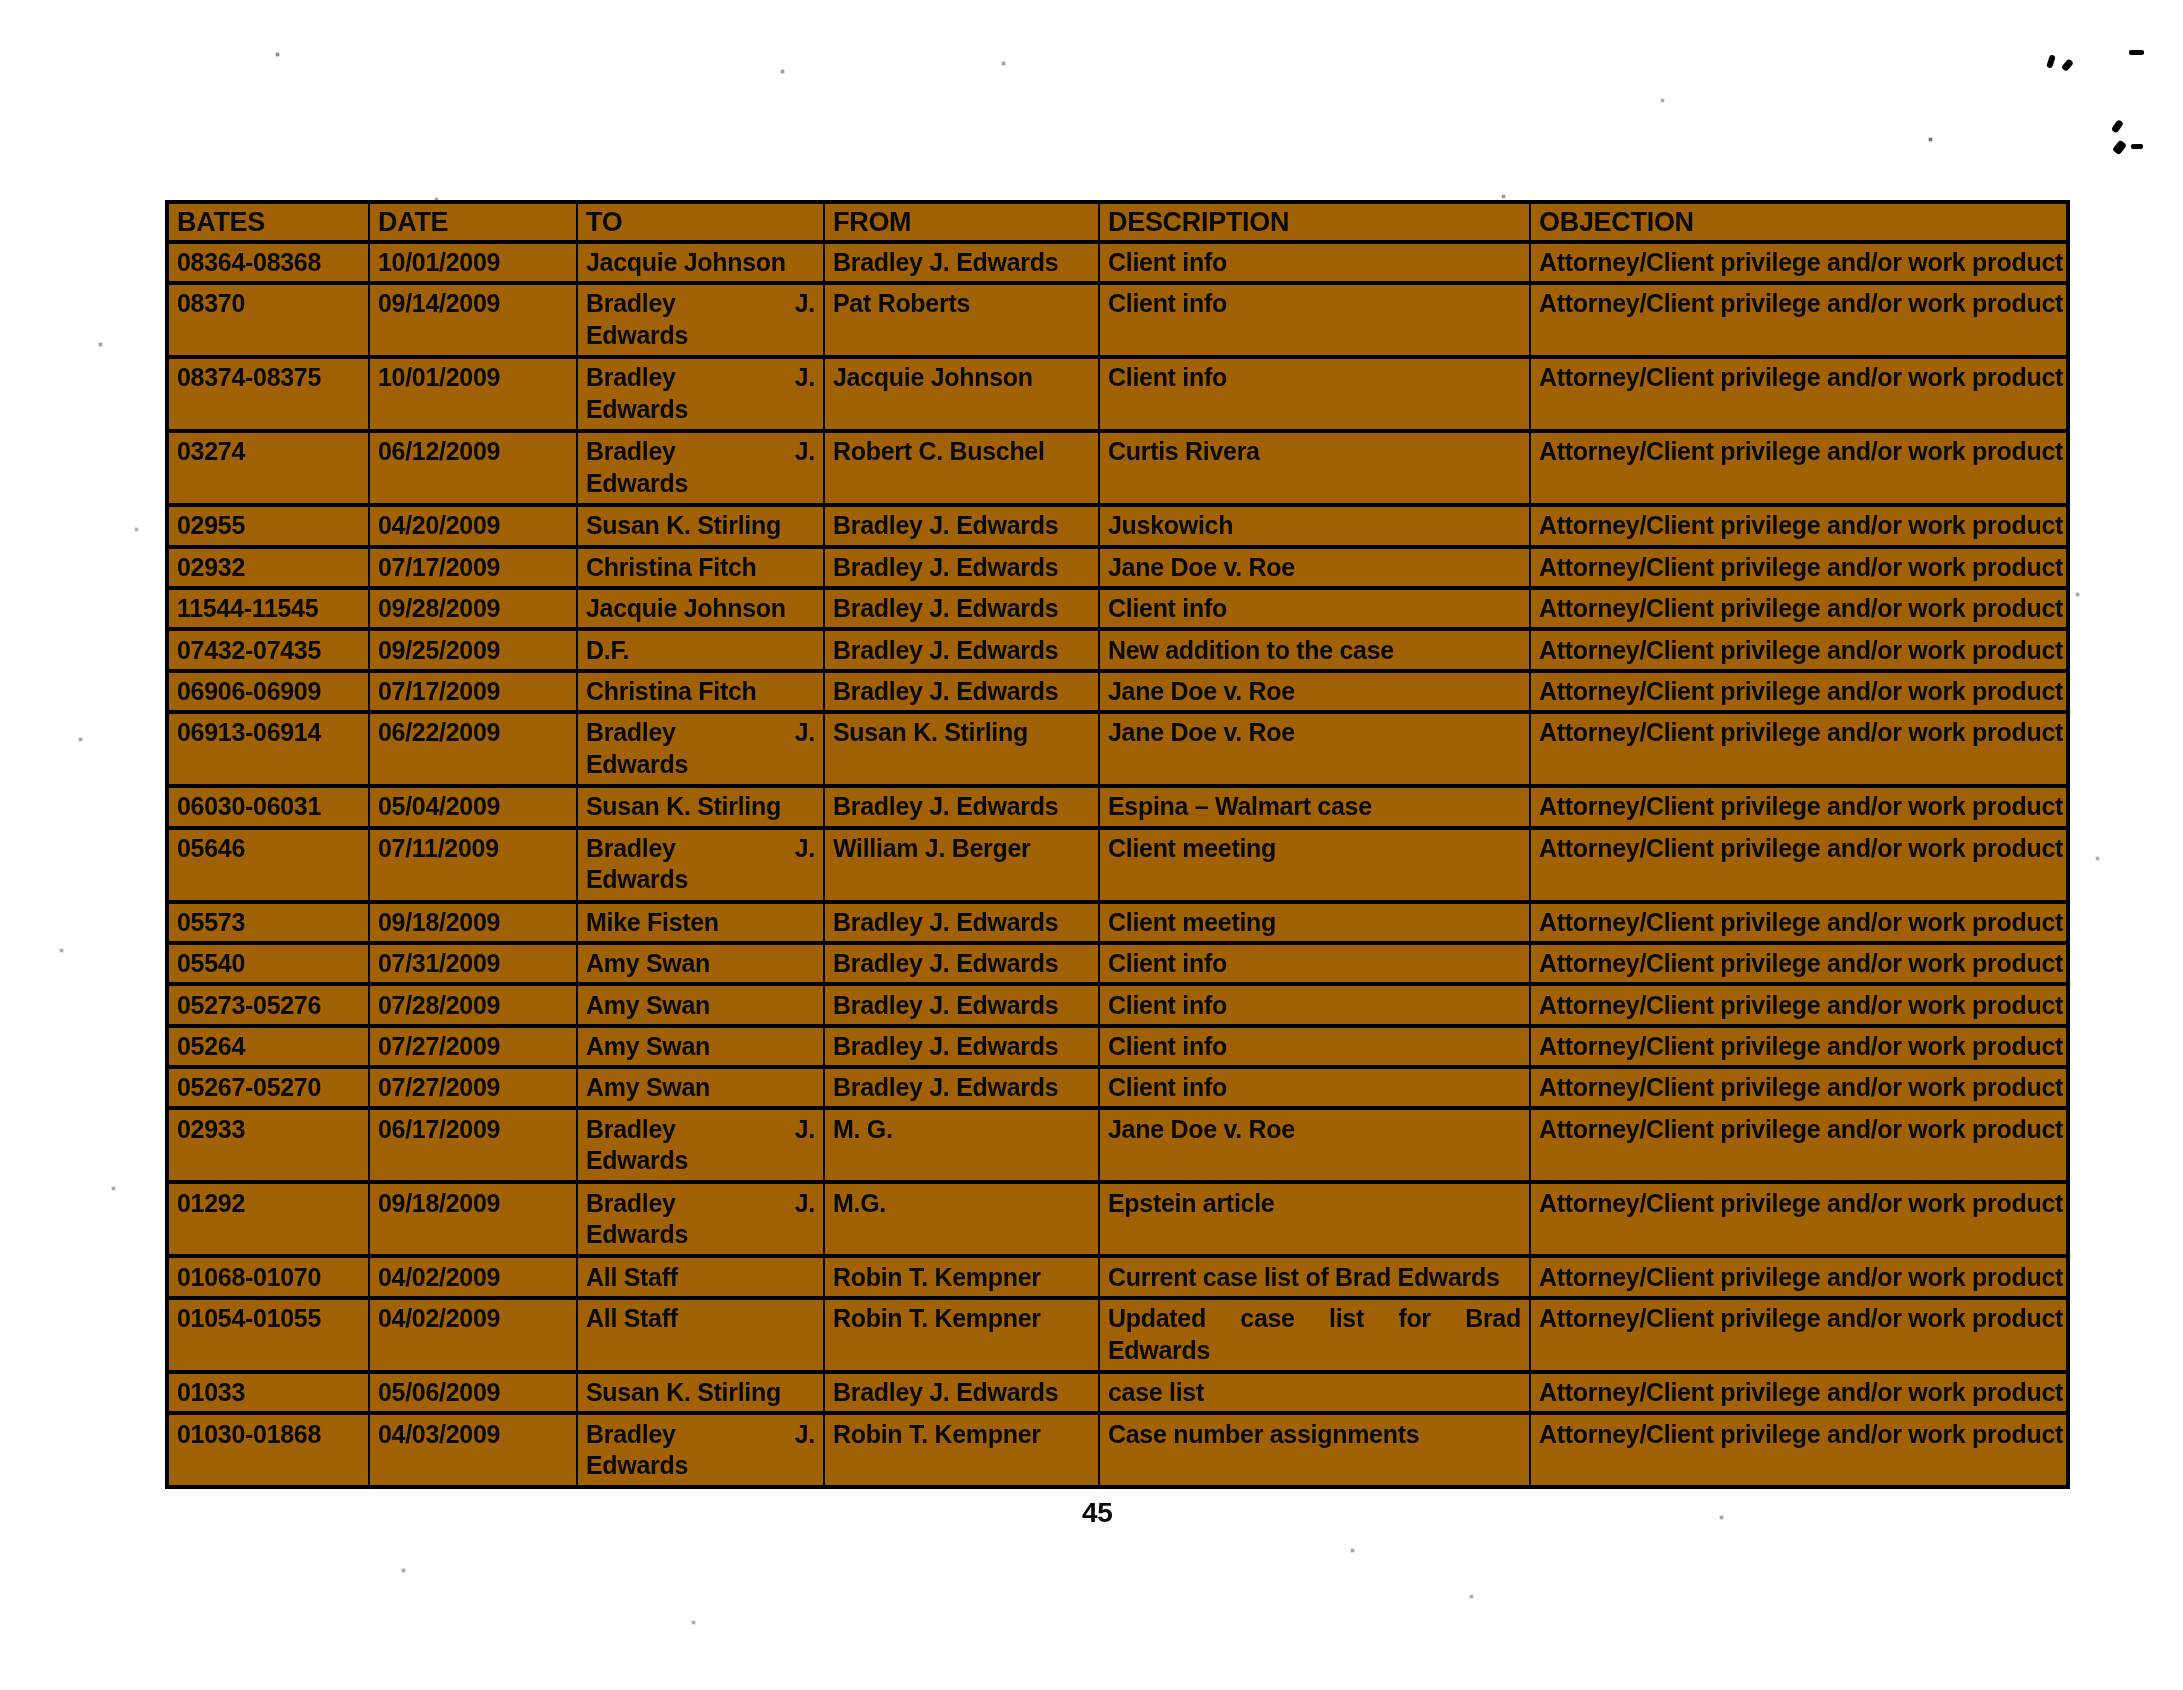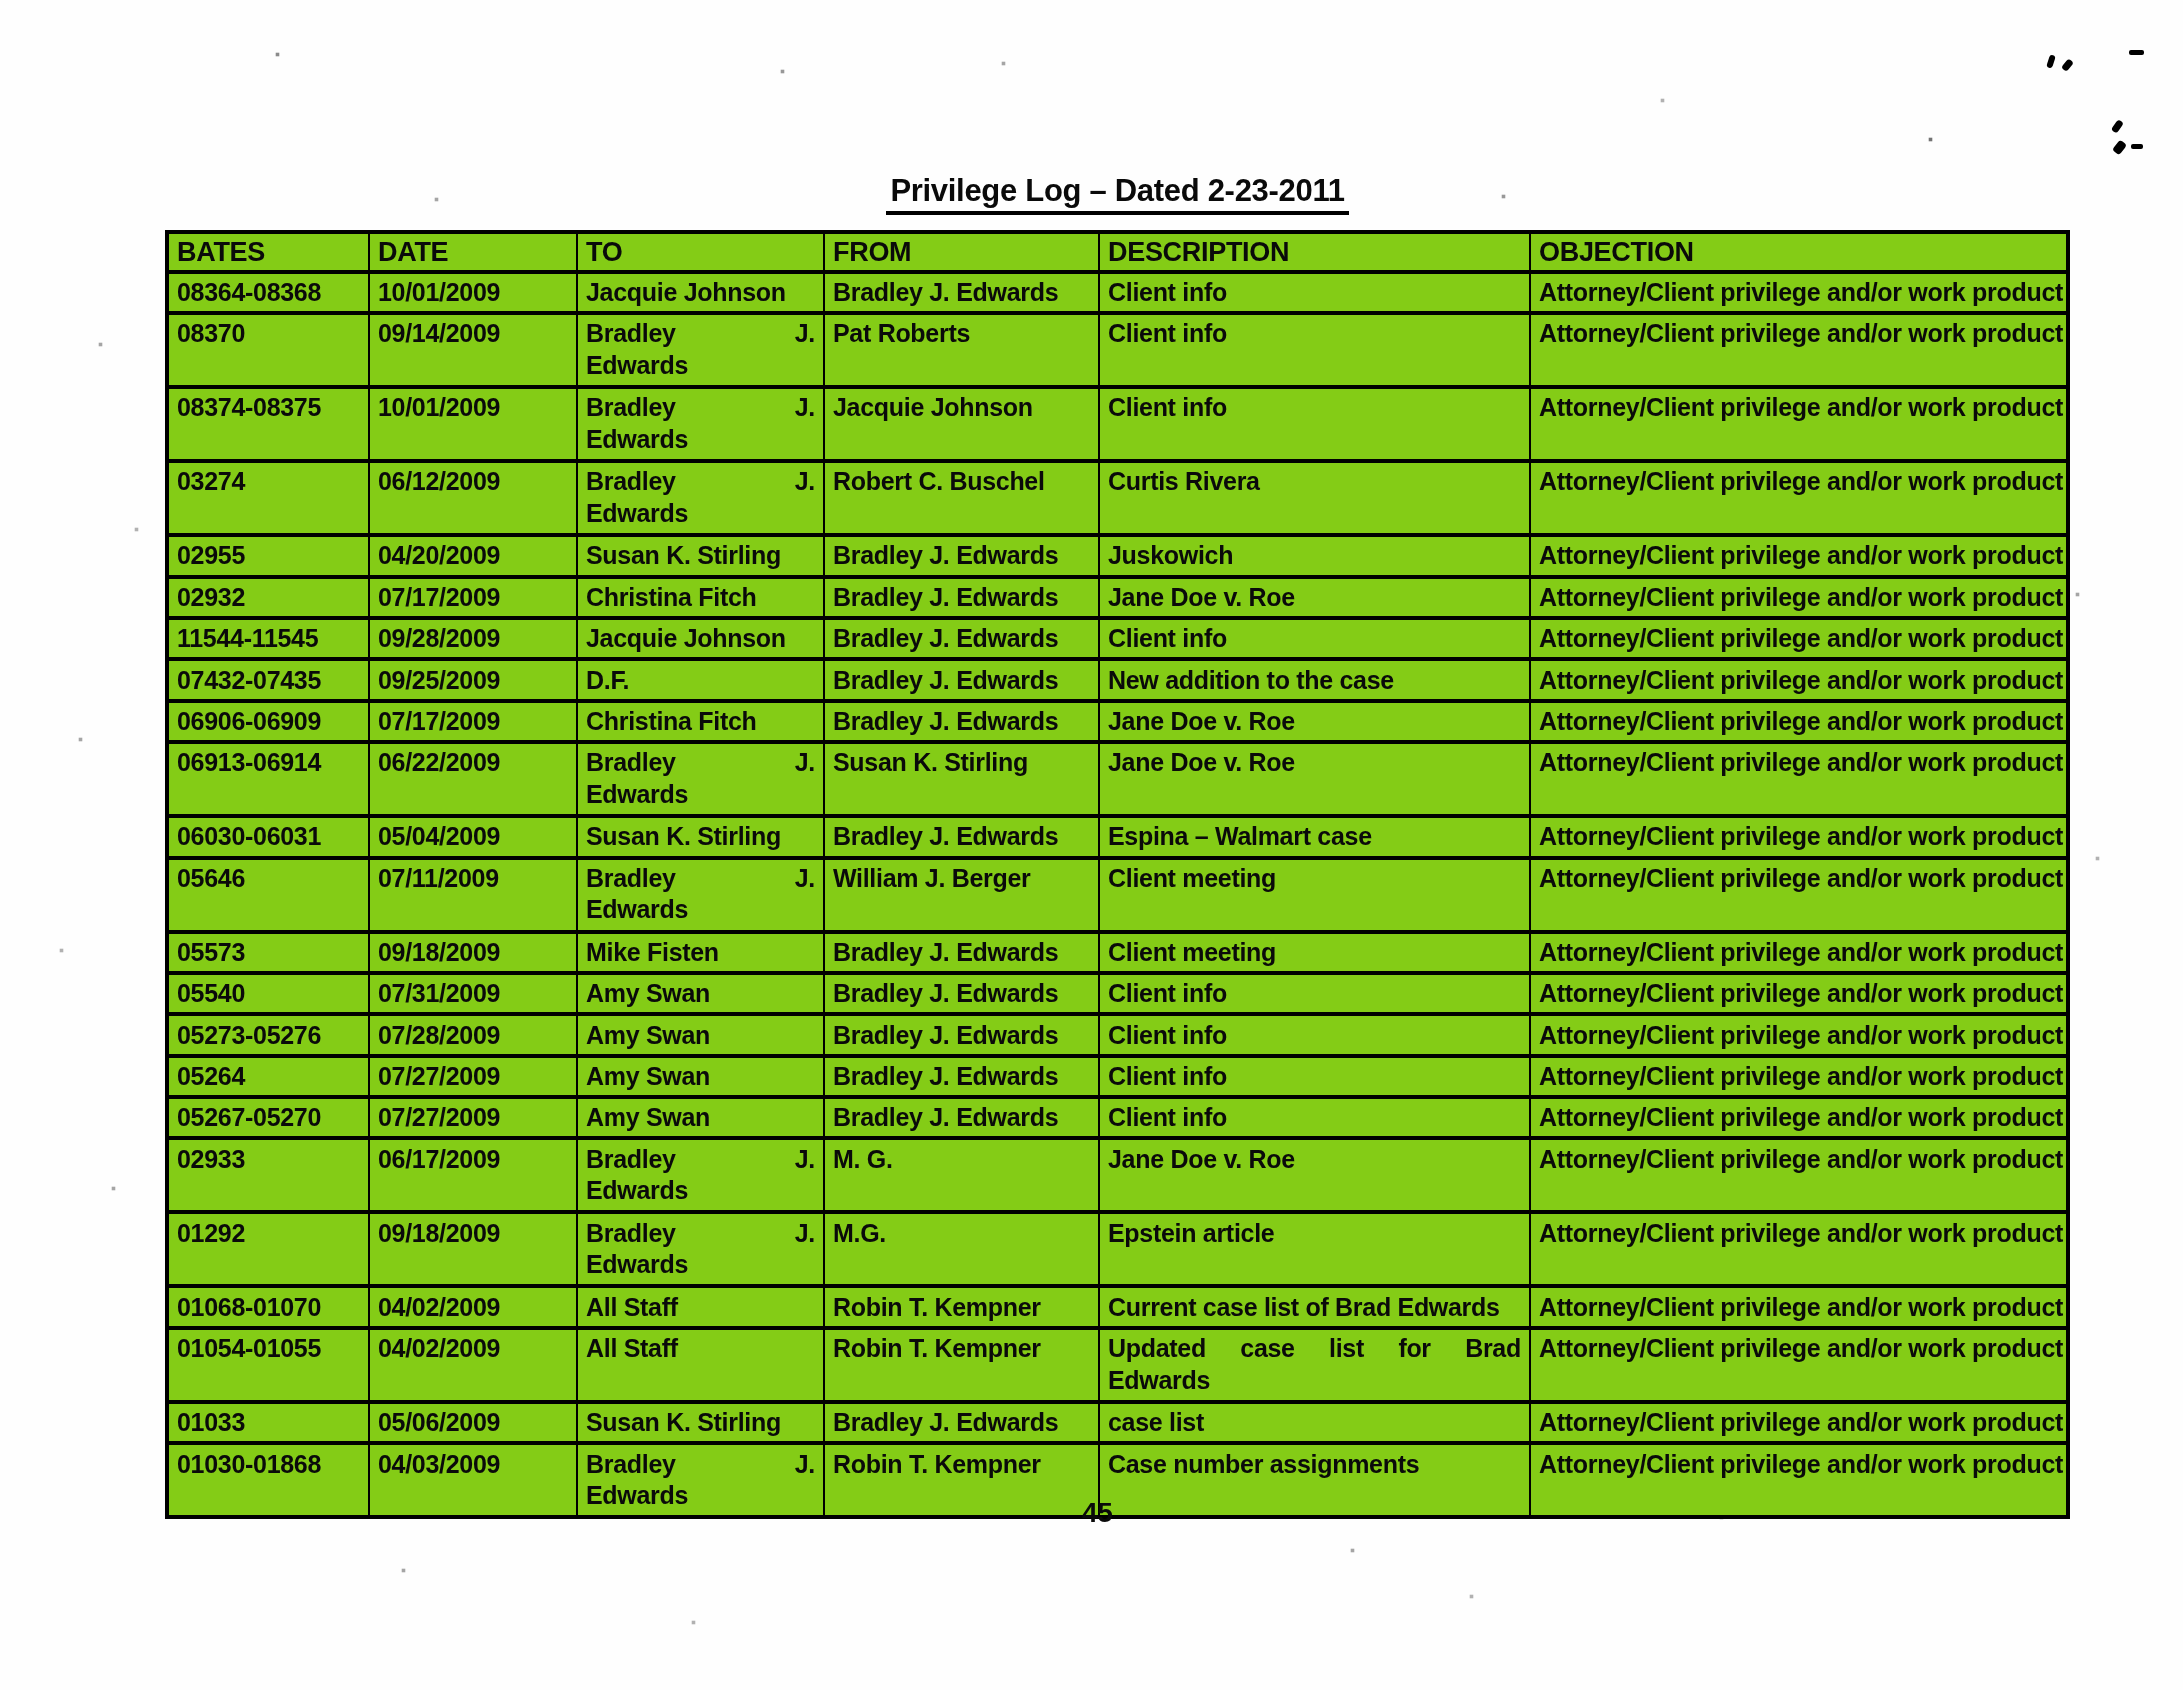--- a/index.html
+++ b/index.html
@@ -36,21 +36,21 @@
     white-space: nowrap;
   }
   .title-block .second {
     margin-top: 6.6px;
     font-size: 32px;
   }
   table.log {
     border-collapse: collapse;
     table-layout: fixed;
     width: 1905px;
-    background: #84cc16;
+    background: #a16207;
   }
   table.log th, table.log td {
     border: 2.6px solid #000;
     border-top-width: 4px;
     border-bottom-width: 4px;
     vertical-align: top;
     text-align: left;
     overflow: visible;
   }
   table.log {
@@ -138,21 +138,20 @@
   <div class="noise"></div>
   <span class="mark m1"></span>
   <span class="mark m2"></span>
   <span class="mark m3"></span>
   <span class="mark m4"></span>
   <span class="mark m5"></span>
   <span class="mark m6"></span>
 
   <div class="content">
     <div class="title-block">
-      <span class="title-line first">Privilege Log – Dated 2-23-2011</span>
       <br>
     </div>
 
     <table class="log">
       <thead>
         <tr>
             <th>BATES</th>
             <th>DATE</th>
             <th>TO</th>
             <th>FROM</th>

